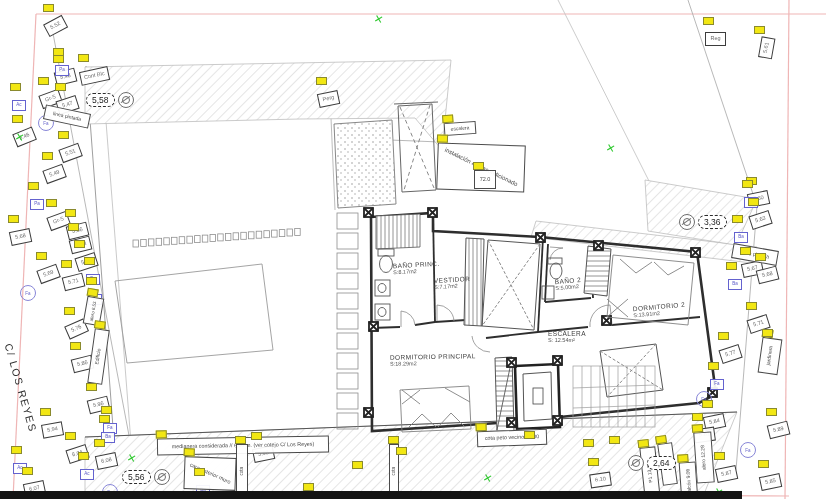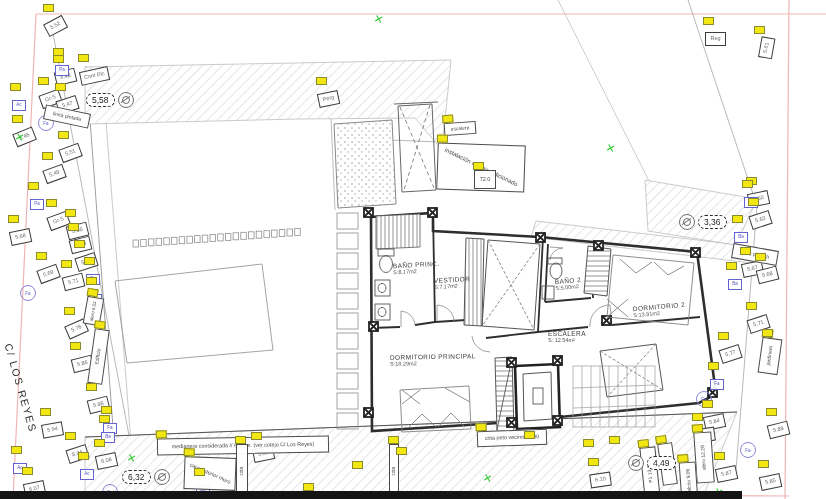--- a/index.html
+++ b/index.html
@@ -359,26 +359,26 @@
       <div class="lamp" style="left: 102px; top: 484px;">Fa</div>
       <div class="bench" style="left: 86px; top: 92px;">
         <span class="bench-box">5,58</span>
         <span class="bench-circ"></span>
       </div>
       <div class="bench" style="left: 679px; top: 214px;">
         <span class="bench-circ"></span>
         <span class="bench-box">3,36</span>
       </div>
       <div class="bench" style="left: 122px; top: 469px;">
-        <span class="bench-box">6,32</span>
+        <span class="bench-box">5,56</span>
         <span class="bench-circ"></span>
       </div>
       <div class="bench" style="left: 628px; top: 455px;">
         <span class="bench-circ"></span>
-        <span class="bench-box">4,49</span>
+        <span class="bench-box">2,64</span>
       </div>
       <div class="cross" style="left: 374px; top: 14px;">✕</div>
       <div class="cross" style="left: 606px; top: 143px;">✕</div>
       <div class="cross" style="left: 127px; top: 453px;">✕</div>
       <div class="cross" style="left: 483px; top: 473px;">✕</div>
       <div class="cross" style="left: 15px; top: 132px;">✕</div>
       <div class="cross" style="left: 714px; top: 487px;">✕</div>
       <div class="room" style="left: 393px; top: 261px; transform: rotate(-3deg);">
         <div class="rn">BAÑO PRINC.</div>
         <div class="ra">S:8.17m2</div>

